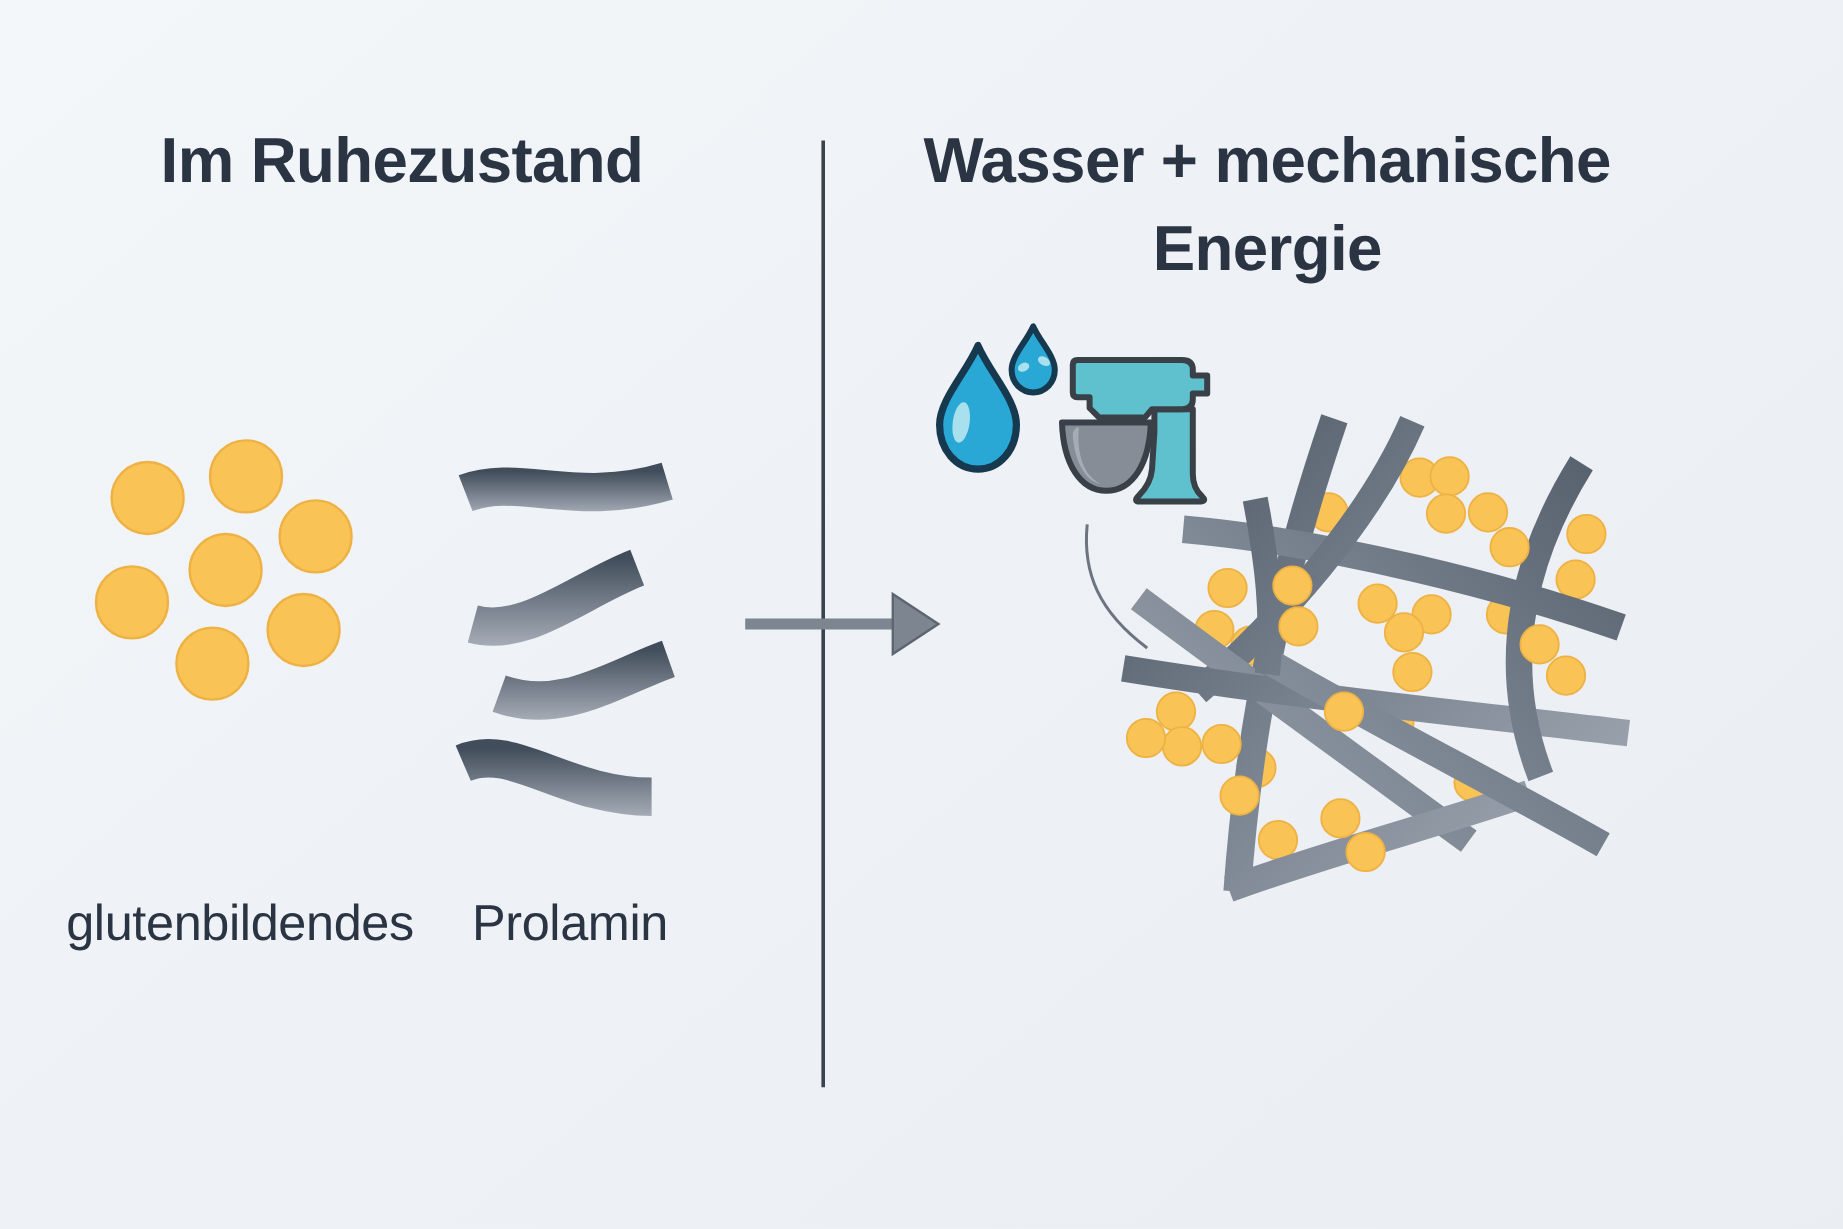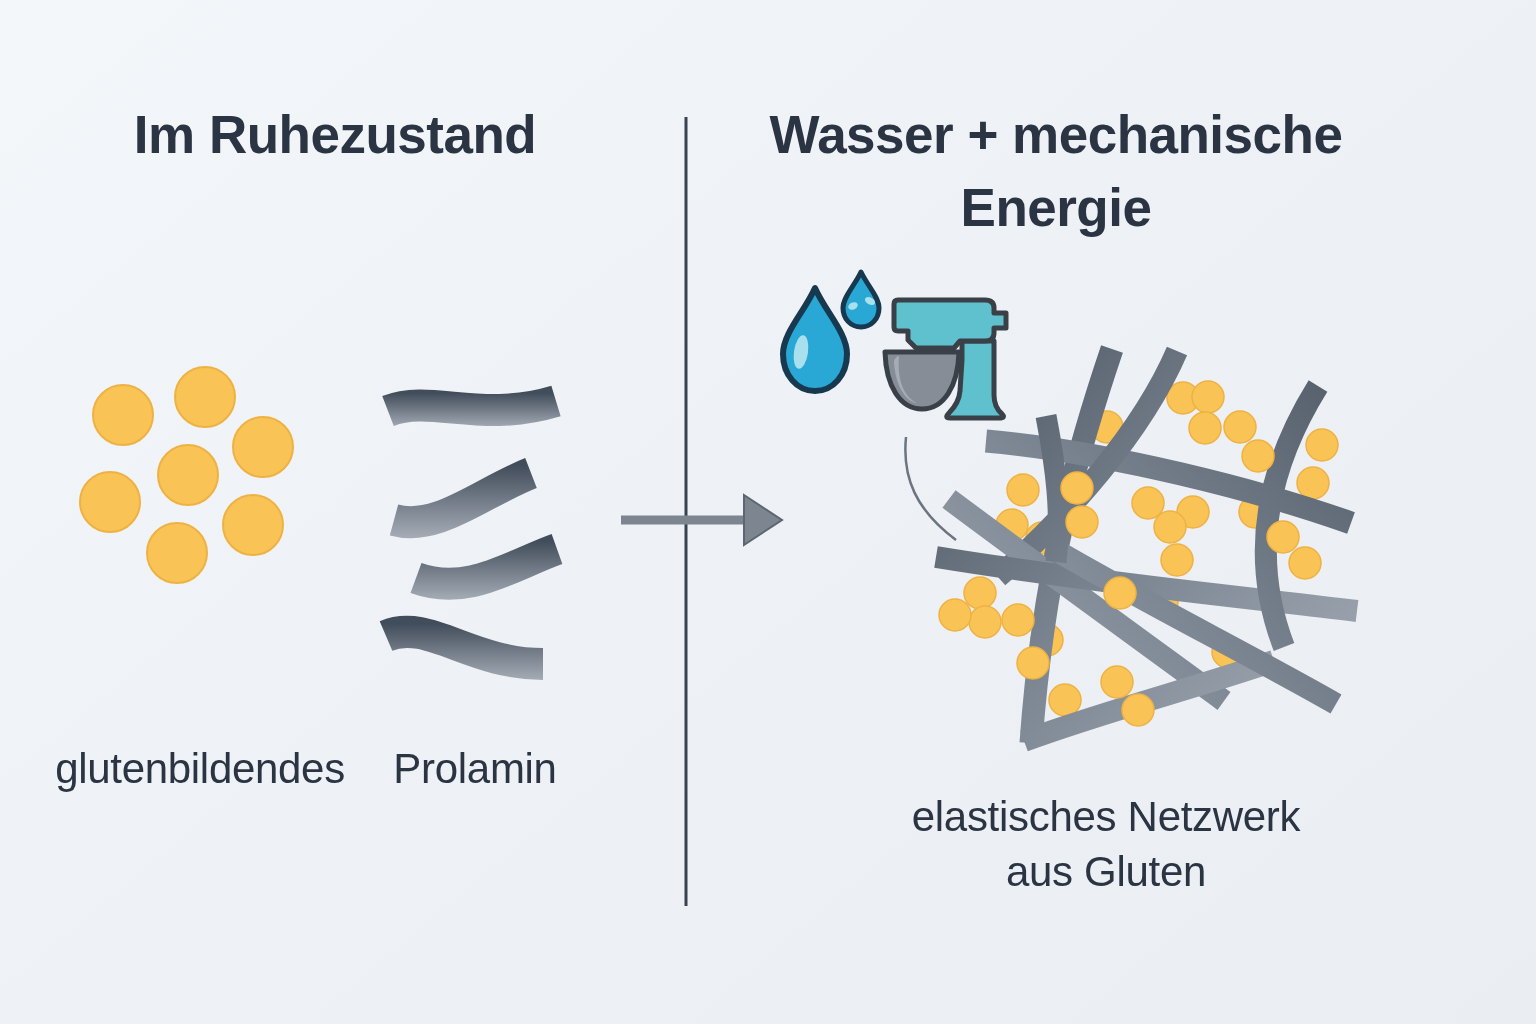--- a/index.html
+++ b/index.html
@@ -159,18 +159,14 @@
   </div>
 
   <div class="txt title" style="left:10px;top:98px;width:650px;">Im Ruhezustand</div>
 
   <div class="txt lbl" style="left:10px;top:741px;width:380px;">
     <span class="line">glutenbildendes</span>
   </div>
 
   <div class="txt lbl" style="left:380px;top:741px;width:190px;">Prolamin</div>
 
-  <div class="txt lbl" style="left:800px;top:789px;width:612px;">
-    <span class="line">elastisches Netzwerk</span>
-    <span class="line">aus Gluten</span>
-  </div>
 
 </div>
 
 </body></html>

